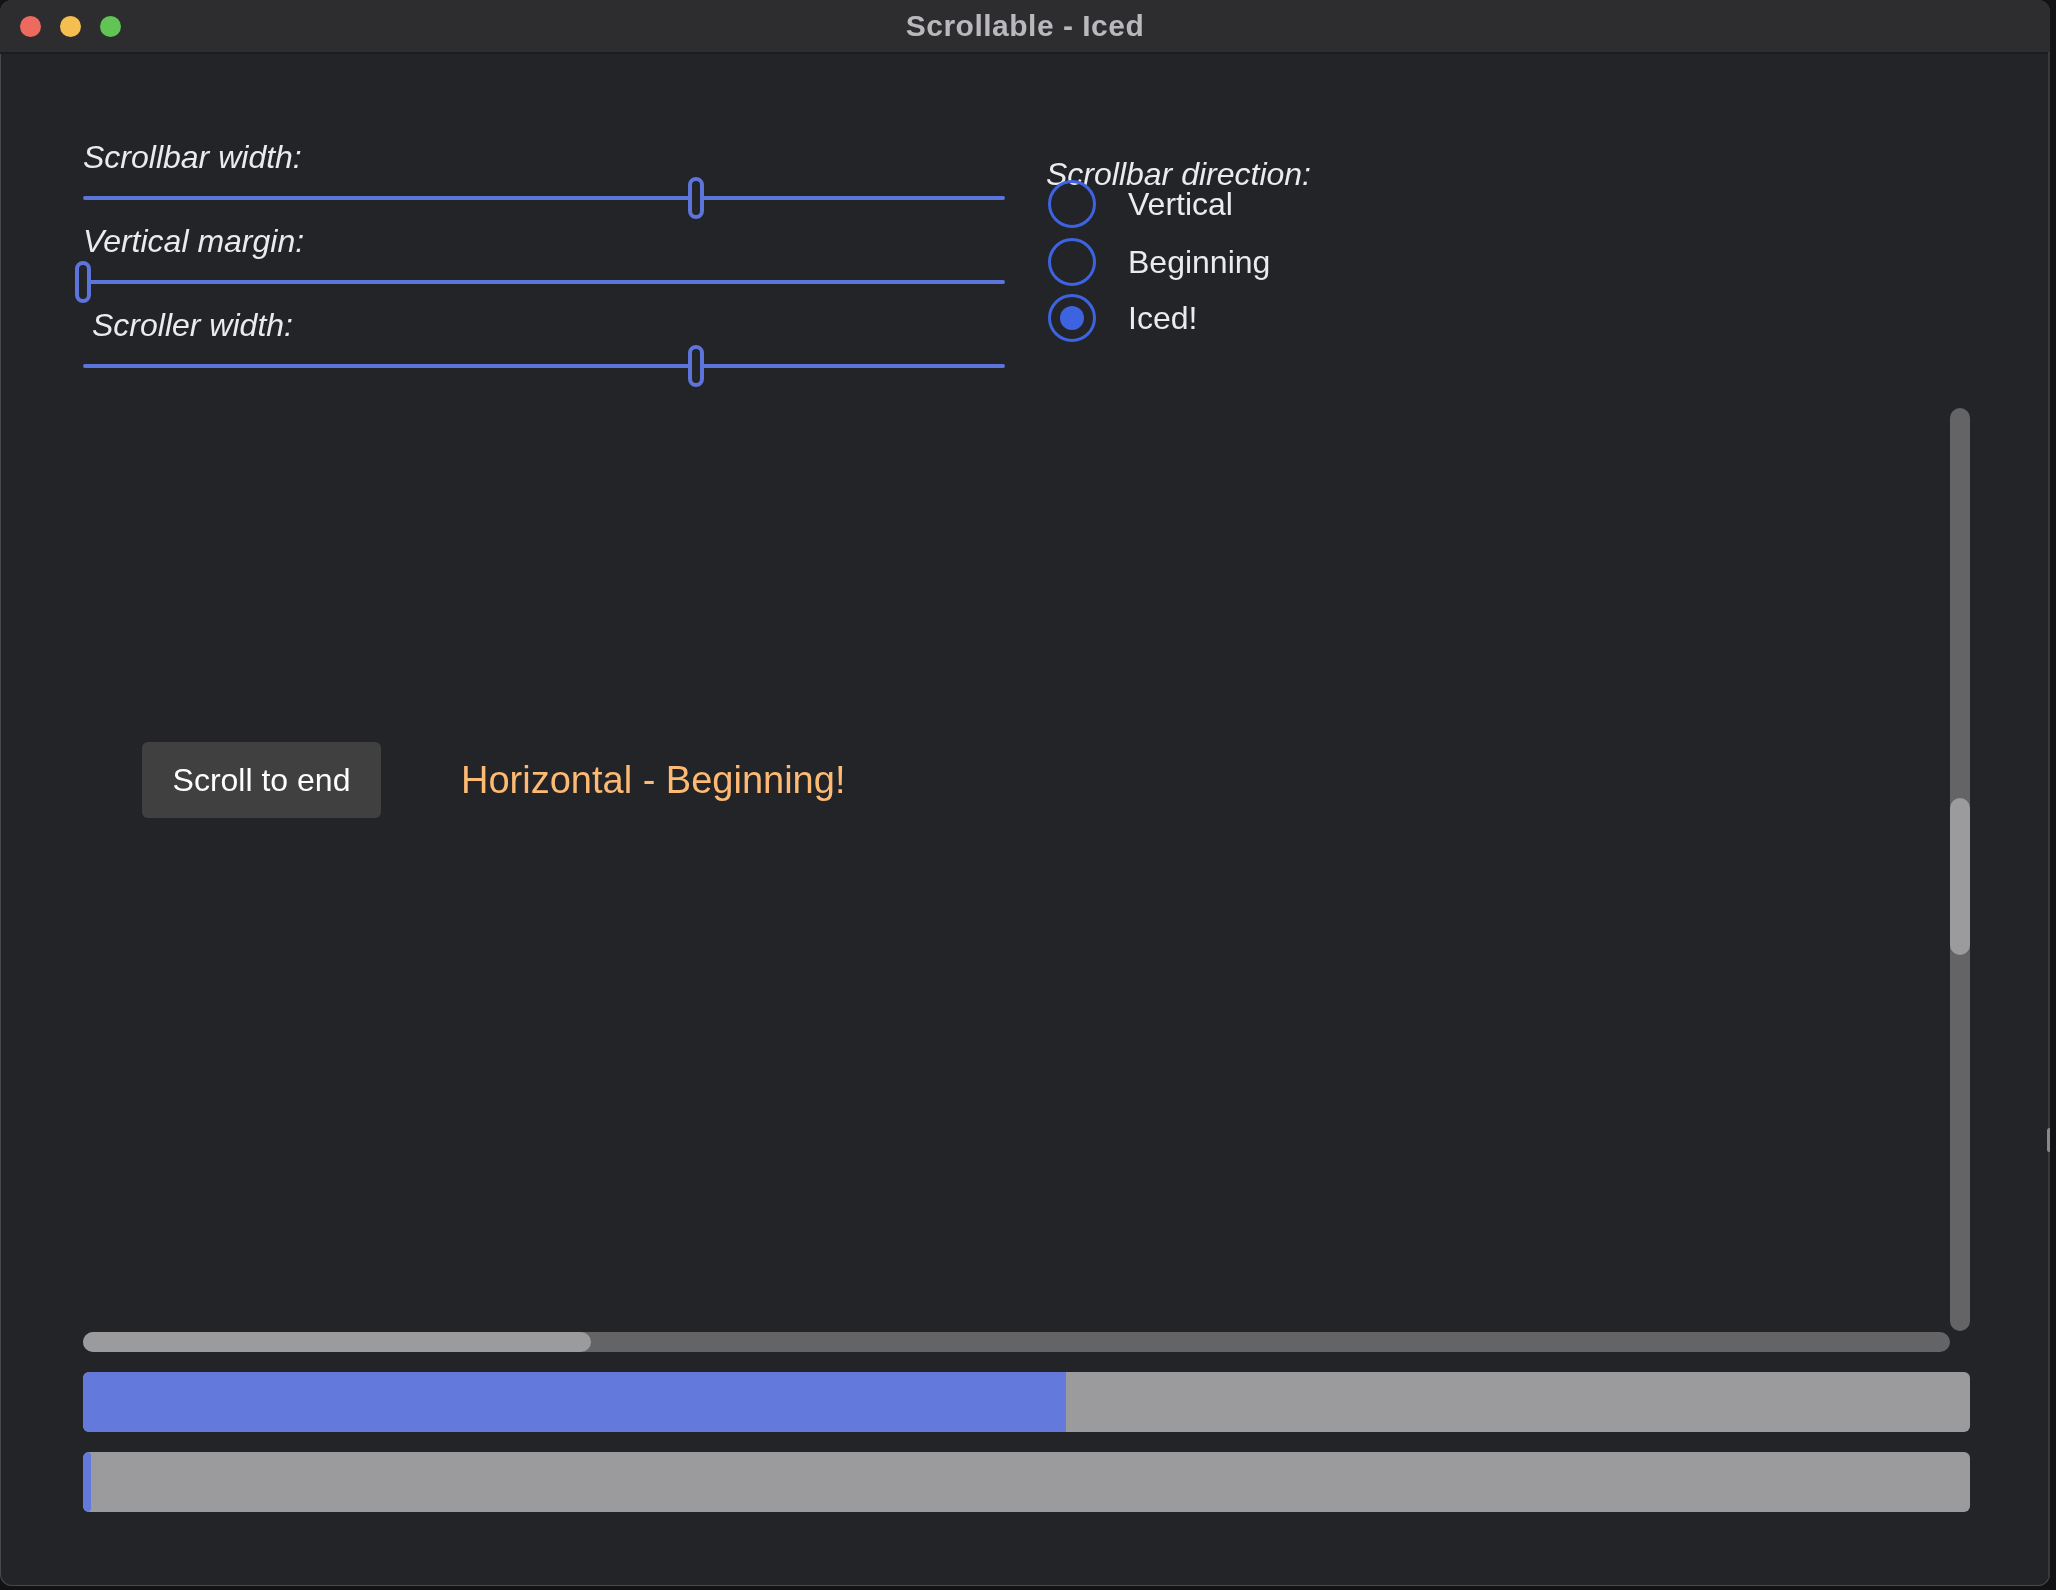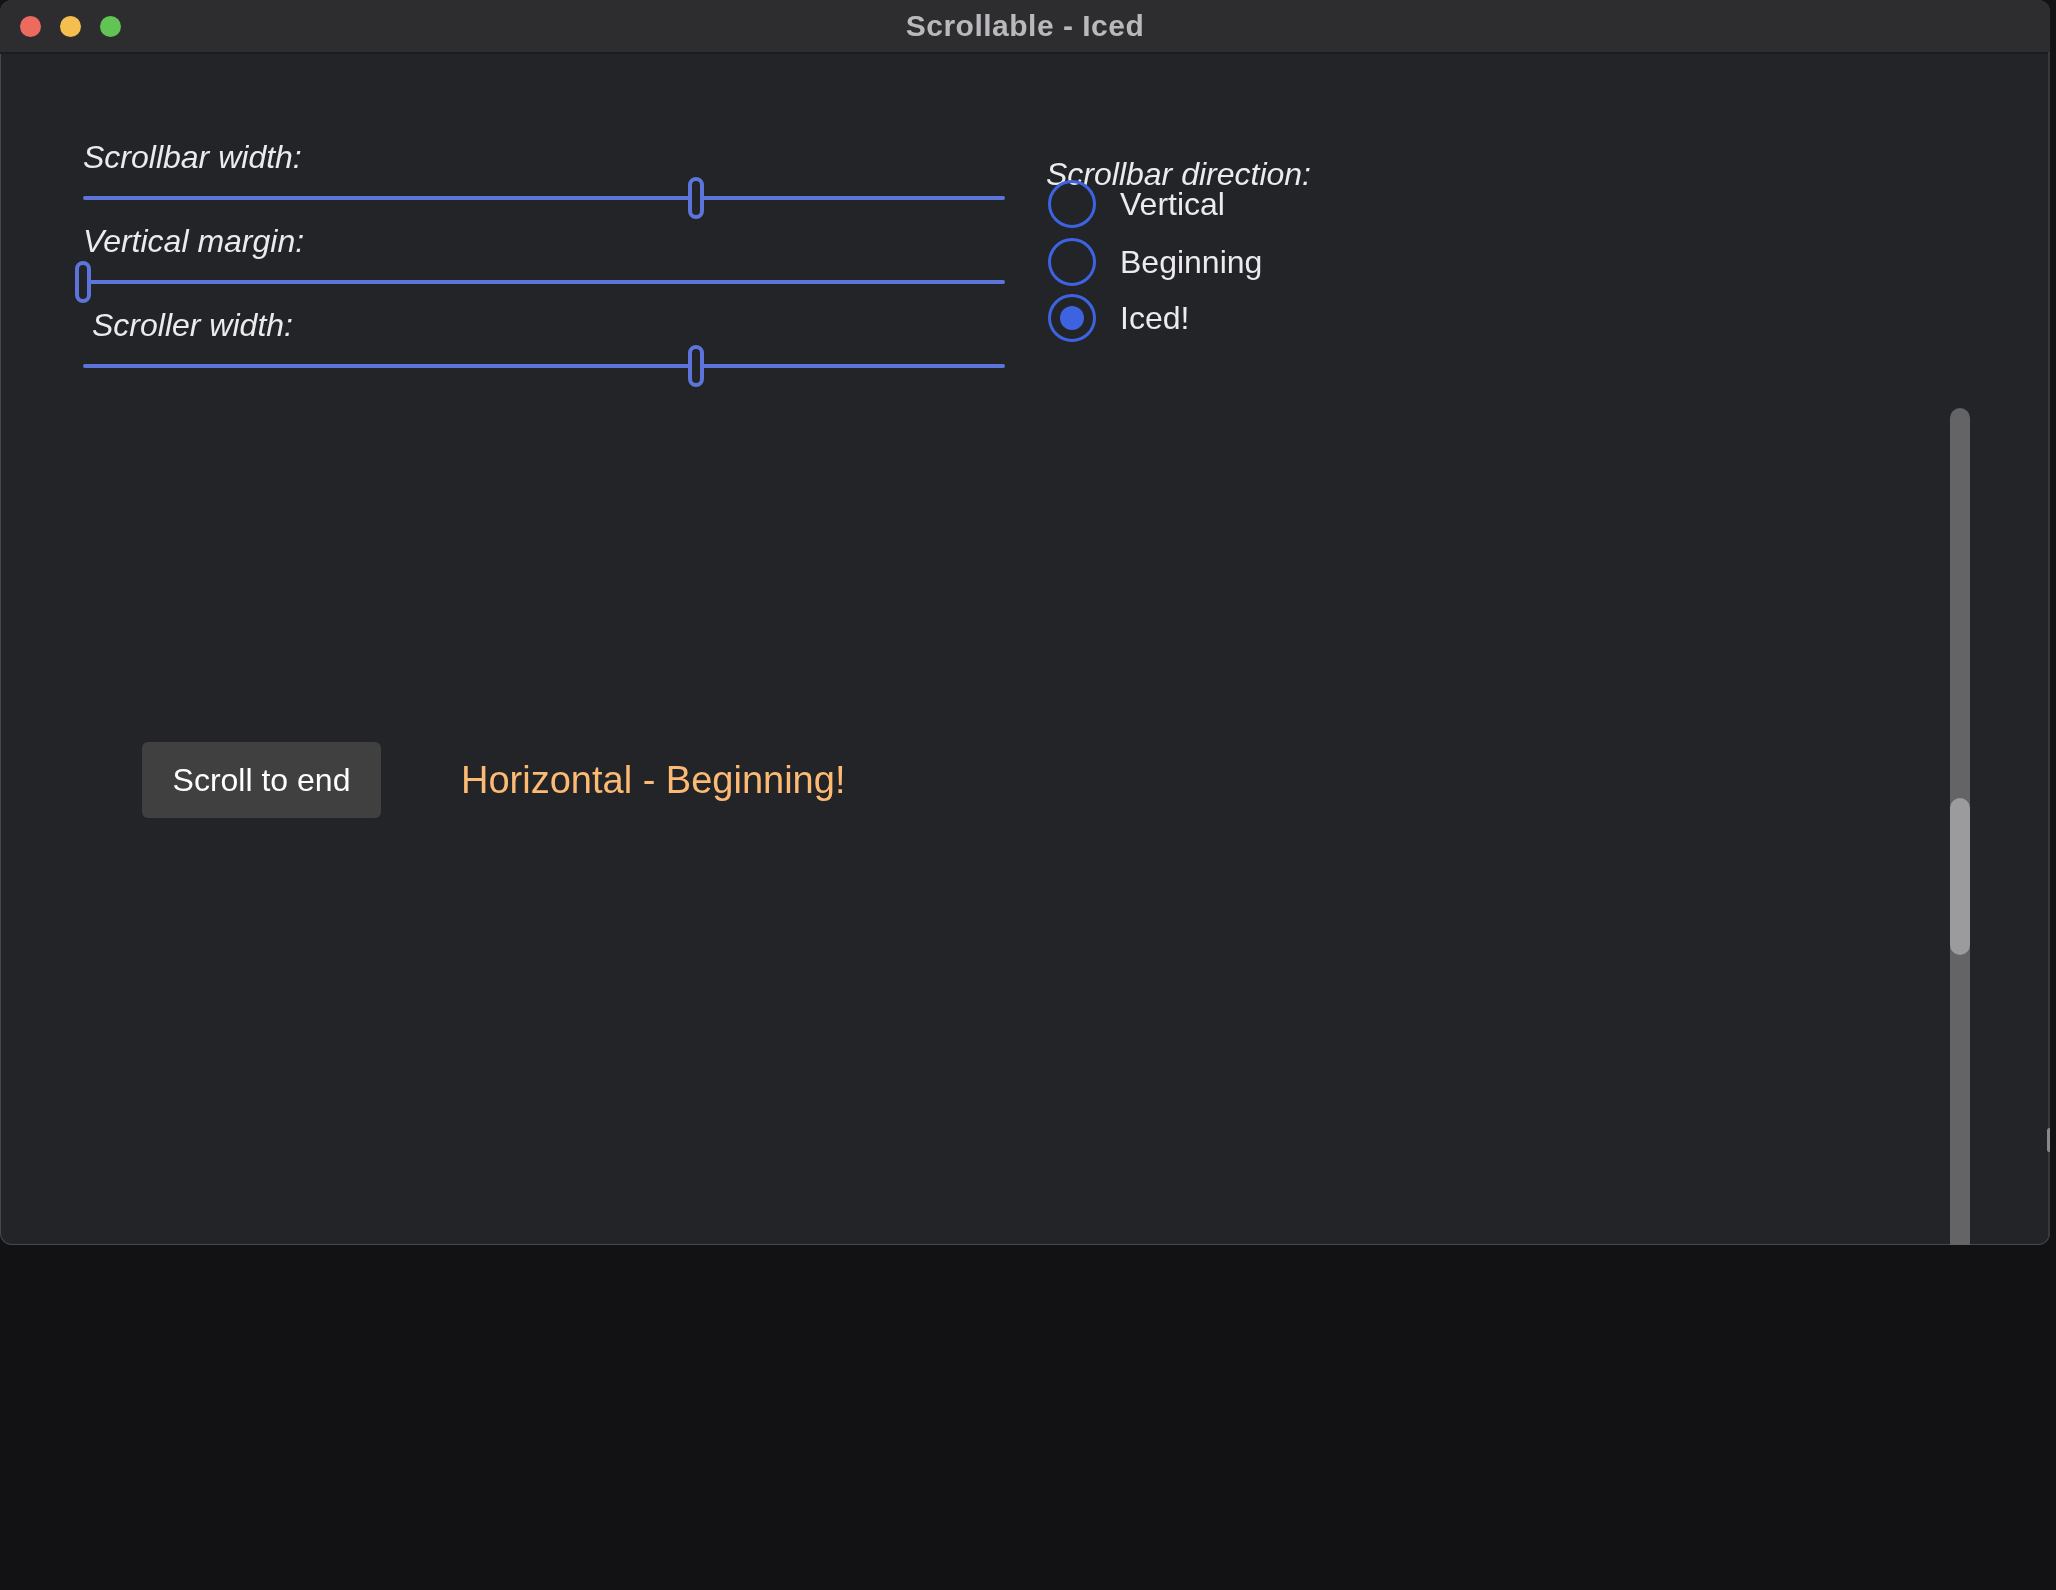--- a/index.html
+++ b/index.html
@@ -1,29 +1,29 @@
 <!DOCTYPE html>
 <html><head>
 <meta charset="utf-8">
 <style>
   html,body{margin:0;padding:0;background:#121214;width:2056px;height:1590px;overflow:hidden;
     font-family:"Liberation Sans", sans-serif;}
-  .window{position:absolute;left:0;top:0;width:2050px;height:1245px;background:#232428;
+  .window{position:absolute;left:0;top:0;width:2050px;height:1586px;background:#232428;
     border-radius:12px;overflow:hidden;box-shadow:0 0 0 1px #48484a inset;}
   .titlebar{position:absolute;left:0;top:0;width:100%;height:52px;background:#2d2d30;
     border-bottom:2px solid #1c1c1e;display:flex;align-items:center;justify-content:center;}
   .title{font-size:30px;font-weight:bold;color:#b9b9bd;letter-spacing:.5px;}
   .lights{position:absolute;left:20px;top:0;height:52px;display:flex;align-items:center;gap:19px;}
   .light{width:21px;height:21px;border-radius:50%;}
   .lbl{position:absolute;font-size:32px;color:#ebebed;line-height:40px;white-space:nowrap;font-style:italic;}
   .slider{position:absolute;left:83px;width:922px;height:42px;}
   .rail{position:absolute;left:0;right:0;top:19px;height:4px;background:#5d74da;border-radius:2px;}
   .handle{position:absolute;top:0;width:16px;height:42px;box-sizing:border-box;
     border:4px solid #5d74da;background:#232428;border-radius:9px;transform:translateX(-50%);}
-  .radio-row{position:absolute;left:1048px;display:flex;align-items:center;gap:24px;height:48px;}
+  .radio-row{position:absolute;left:1048px;display:flex;align-items:center;gap:32px;height:48px;}
   .radio-circle{width:48px;height:48px;box-sizing:border-box;border:3px solid #3e63e1;
     border-radius:50%;display:flex;align-items:center;justify-content:center;flex:none;}
   .radio-dot{width:24px;height:24px;border-radius:50%;background:#3e63e1;display:none;}
   .radio-row.selected .radio-dot{display:block;}
   .radio-label{font-size:32px;color:#ebebed;white-space:nowrap;}
   .btn{position:absolute;left:142px;top:742px;width:239px;height:76px;background:#404040;
     border:none;border-radius:6px;color:#fff;font-size:32px;font-family:inherit;cursor:pointer;}
   .status{position:absolute;left:461px;top:760px;font-size:38px;color:#fdba74;line-height:40px;}
   .vsb{position:absolute;left:1950px;top:408px;width:20px;height:923px;background:#646467;border-radius:10px;}
   .vscroller{position:absolute;left:0;width:20px;background:#9b9b9d;border-radius:10px;}

